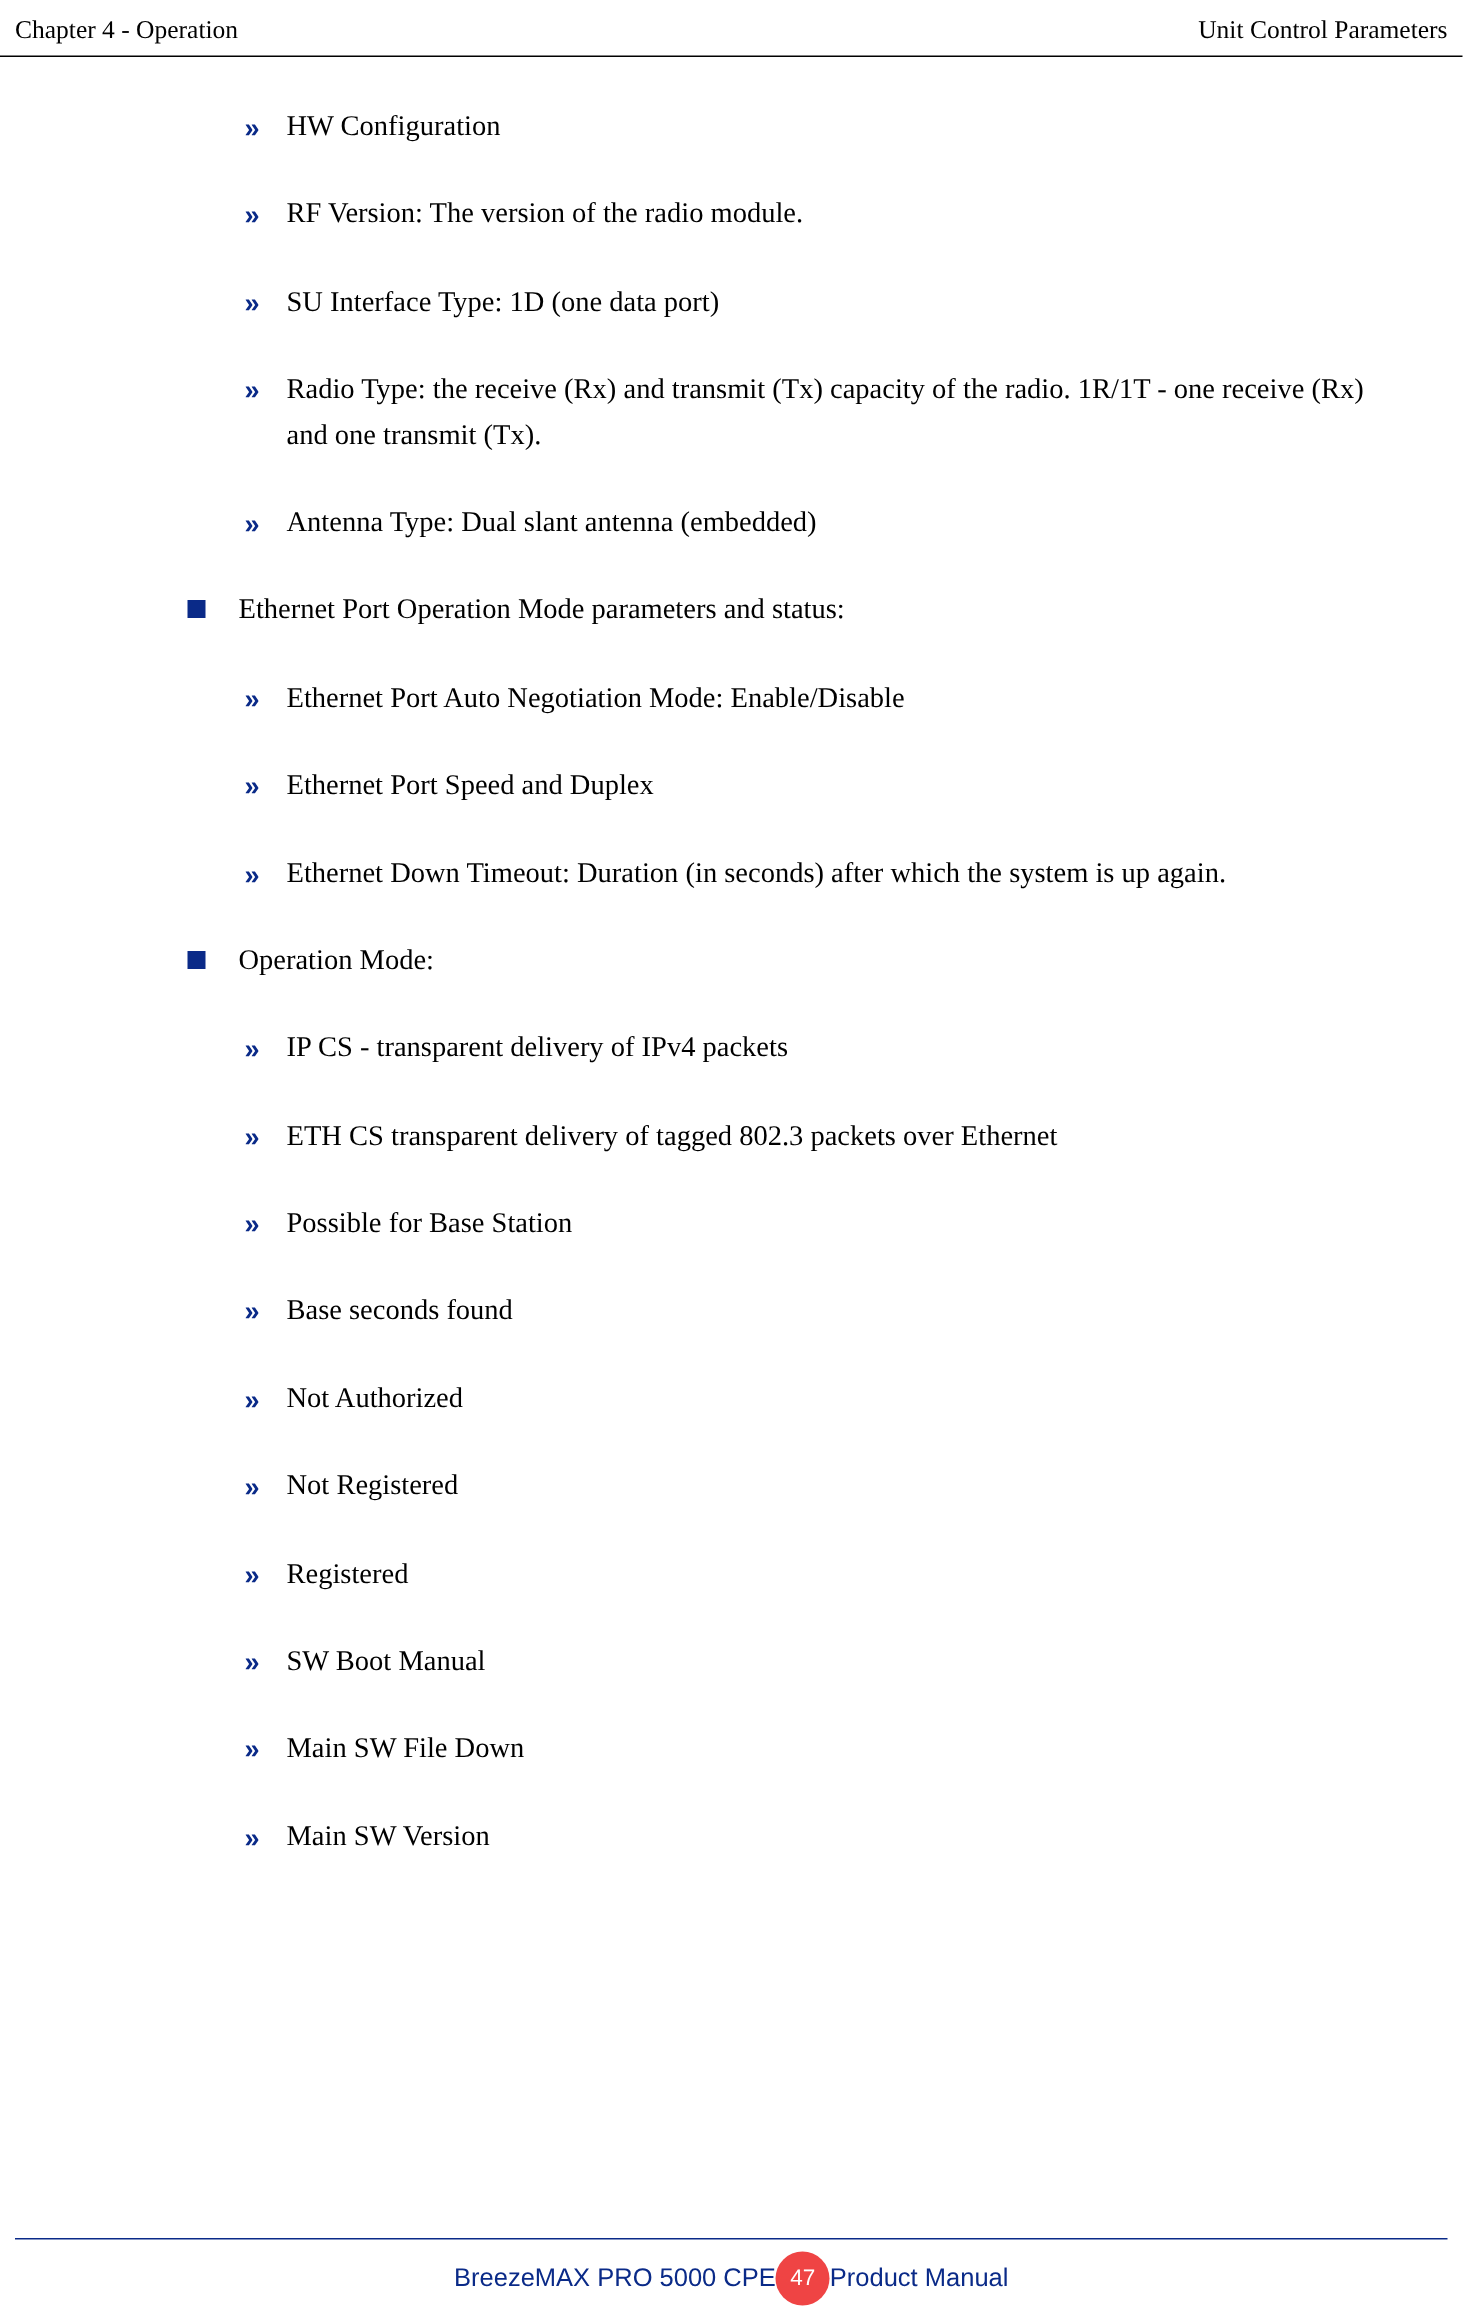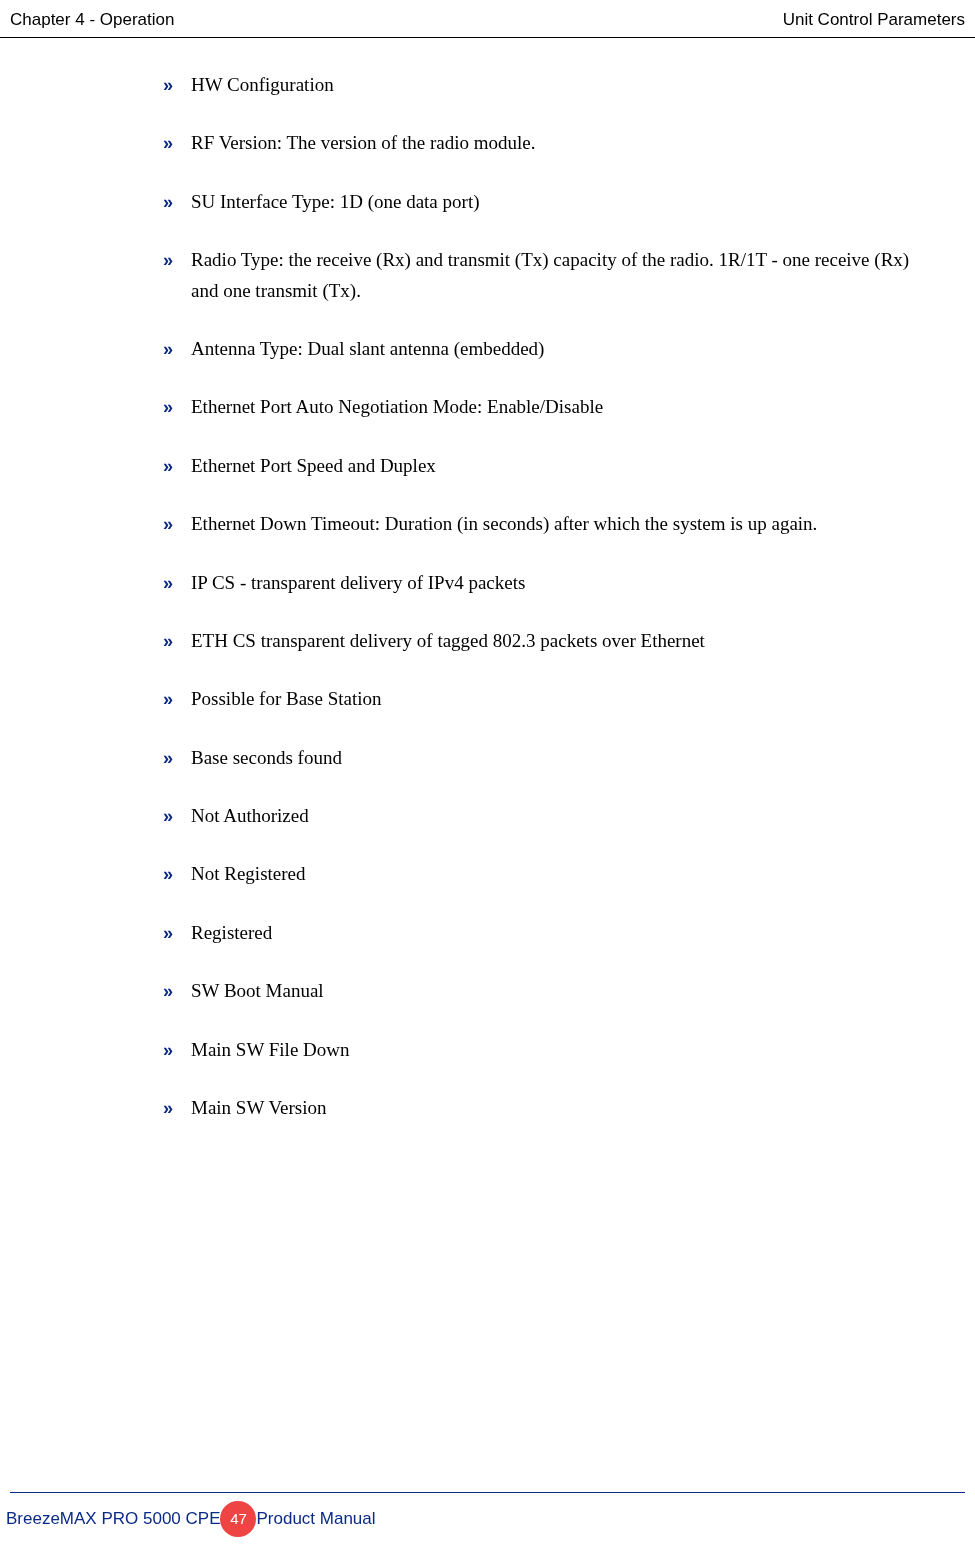--- a/index.html
+++ b/index.html
@@ -13,21 +13,21 @@
     position: relative;
     line-height: 1.6;
   }
   .header {
     position: absolute;
     top: 6px; left: 0; right: 0;
     padding: 0 10px 4px 10px;
     border-bottom: 1px solid #000;
     display: flex;
     justify-content: space-between;
-    font-family: Liberation Sans, sans-serif;
+    font-family: Liberation Serif, serif;
     font-size: 17px;
   }
   .content {
     position: absolute;
     top: 70px;
     left: 125px;
     right: 50px;
   }
   .sub-item, .main-item {
     display: flex;
@@ -52,23 +52,23 @@
     background: #0a2a88;
     margin-top: 8px;
     margin-right: 22px;
   }
   .item-text { flex: 1; font-family: Liberation Serif, serif; }
   .main-item + .sub-items-group { margin-left: 38px; }
   .main-item-wrapper { margin-bottom: 6px; }
   .footer {
     position: absolute;
     bottom: 8px; left: 0; right: 0;
-    padding: 0 6px;
-    display: flex;
-    justify-content: flex-start;
+    padding: 0 22px;
+    display: flex;
+    justify-content: center;
     align-items: center;
     font-family: Arial, Helvetica, sans-serif;
     font-size: 17px;
     color: #0a2a88;
   }
   .page-badge {
     width: 36px; height: 36px;
     border-radius: 50%;
     background: #ef4444;
     color: #fff;
@@ -110,37 +110,45 @@
       <span class="chev">»</span>
       <span class="item-text">Radio Type: the receive (Rx) and transmit (Tx) capacity of the radio. 1R/1T - one receive (Rx) and one transmit (Tx).</span>
     </div>
     <div class="sub-item">
       <span class="chev">»</span>
       <span class="item-text">Antenna Type: Dual slant antenna (embedded)</span>
     </div>
   </div>
 
   <div class="main-item-wrapper">
+    <div class="main-item">
+      <span class="square"></span>
+      <span class="item-text">Ethernet Port Operation Mode parameters and status:</span>
+    </div>
     <div class="sub-items-group">
       <div class="sub-item">
         <span class="chev">»</span>
         <span class="item-text">Ethernet Port Auto Negotiation Mode: Enable/Disable</span>
       </div>
       <div class="sub-item">
         <span class="chev">»</span>
         <span class="item-text">Ethernet Port Speed and Duplex</span>
       </div>
       <div class="sub-item">
         <span class="chev">»</span>
         <span class="item-text">Ethernet Down Timeout: Duration (in seconds) after which the system is up again.</span>
       </div>
     </div>
   </div>
 
   <div class="main-item-wrapper">
+    <div class="main-item">
+      <span class="square"></span>
+      <span class="item-text">Operation Mode:</span>
+    </div>
     <div class="sub-items-group">
       <div class="sub-item">
         <span class="chev">»</span>
         <span class="item-text">IP CS - transparent delivery of IPv4 packets</span>
       </div>
       <div class="sub-item">
         <span class="chev">»</span>
         <span class="item-text">ETH CS transparent delivery of tagged 802.3 packets over Ethernet</span>
       </div>
     </div>

